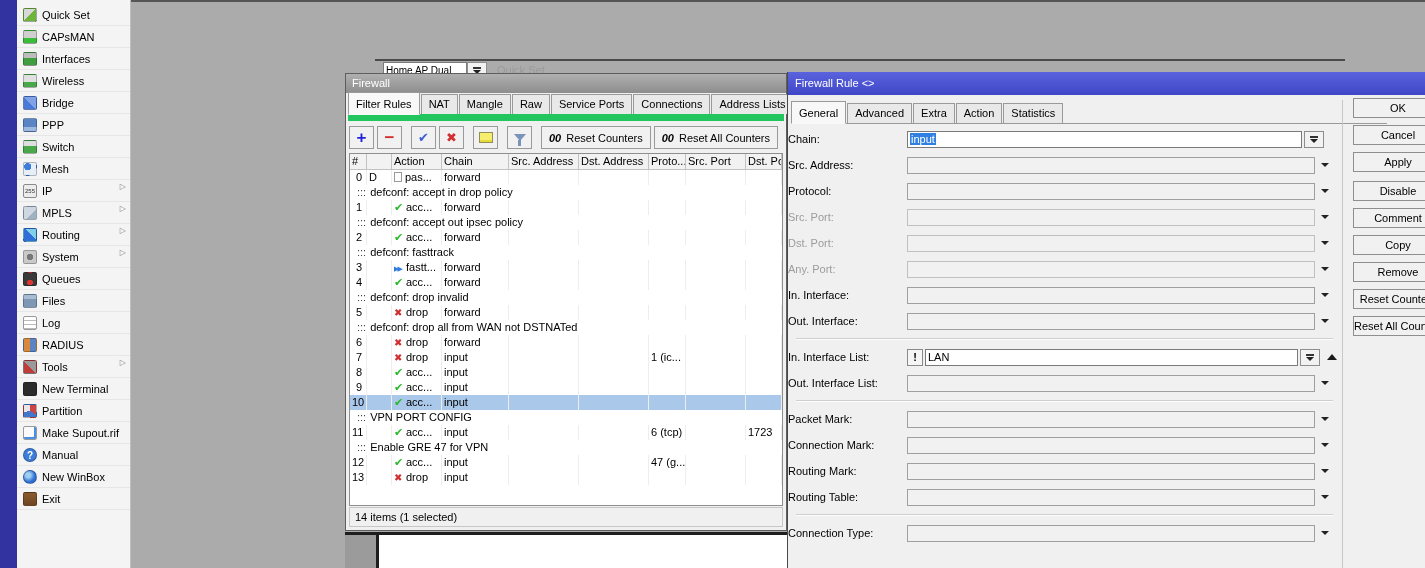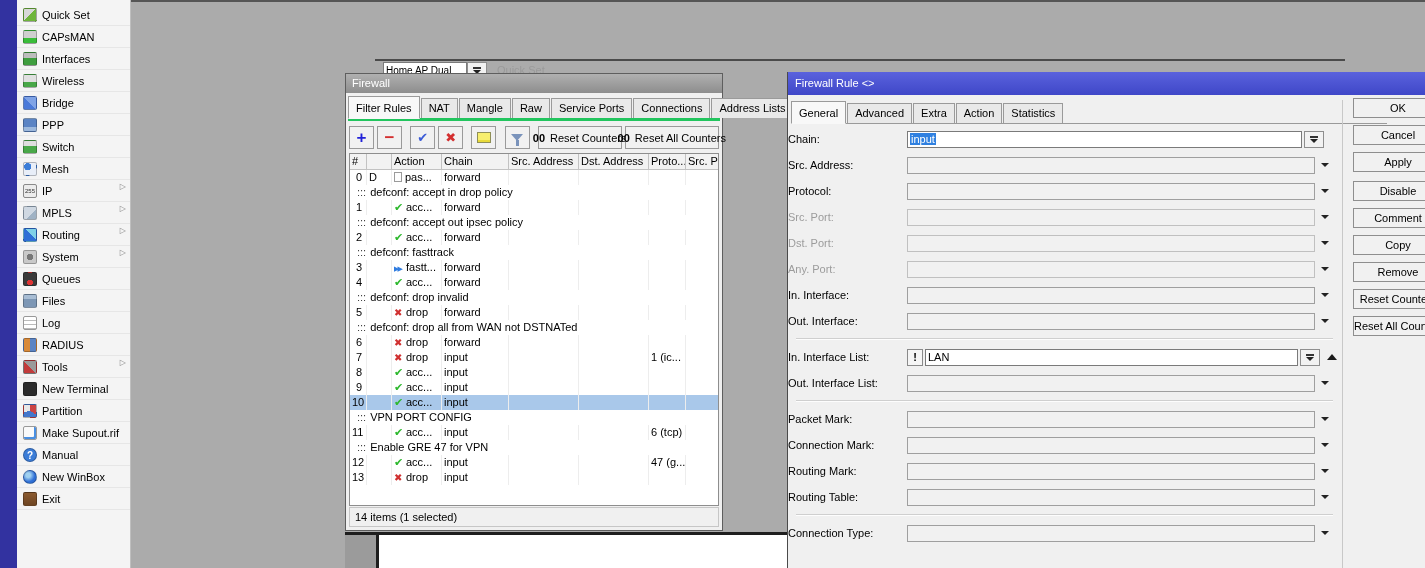--- a/index.html
+++ b/index.html
@@ -49,31 +49,31 @@
   #qs-label { left:497px; top:64px; color:#9a9a9a; }
 
   
   .dropbtn { display:inline-flex; flex-direction:column; align-items:center; justify-content:center;
     width:20px; height:17px; background:#f2f2f2; border:1px solid #8e8e8e; }
   .dropbtn .bar{ width:8px; border-top:2px solid #333; margin-bottom:1px; }
   .tri-down{ width:0;height:0;border-left:4px solid transparent;border-right:4px solid transparent;border-top:4px solid #222; }
   .tri-up{ width:0;height:0;border-left:5px solid transparent;border-right:5px solid transparent;border-bottom:6px solid #1a1a1a; }
 
   
-  #fw-win { left:345px; top:73px; width:378px; height:458px; background:#f0f0f0; border:1px solid #5e5e5e; }
+  #fw-win { left:345px; top:73px; width:442px; height:458px; background:#f0f0f0; border:1px solid #5e5e5e; }
   #fw-title { left:0; top:0; right:0; height:19px; background:linear-gradient(#b0b0b0,#8d8d8d);
     color:#fff; line-height:19px; padding-left:6px; }
-  #fw-tabs { left:2px; top:24px; right:2px; height:23px; border-bottom:3px solid #22c55e; display:flex; align-items:flex-end; }
+  #fw-tabs { left:2px; top:24px; right:2px; height:23px; border-bottom:7px solid #22c55e; display:flex; align-items:flex-end; }
   .tab { padding:3px 7px 4px; border:1px solid #9a9a9a; border-bottom:none; background:#e9e9e9; margin-right:1px; white-space:nowrap; cursor:default; }
   .tab.active { background:#f8f8f8; padding-top:5px; position:relative; top:1px; border-bottom:1px solid #f8f8f8; }
   #fw-toolbar { left:3px; top:51px; right:3px; height:25px; display:flex; align-items:center; gap:3px; }
   .tbtn { height:23px; min-width:25px; background:#f1f1f1; border:1px solid #9a9a9a; display:inline-flex;
     align-items:center; justify-content:center; font-weight:bold; cursor:default; }
   .tbtn.text { padding:0 7px; font-weight:normal; white-space:nowrap; }
-  .tbtn.text b { margin-right:5px; }
+  .tbtn.text b { margin-right:5px;font-style:italic; }
   .gap6{ width:3px; } 
   .glyph-plus{ color:#2222d8; font-size:17px; font-weight:bold; }
   .glyph-minus{ color:#d32f2f; font-size:17px; font-weight:bold; }
   .glyph-check{ color:#3b5bd6; font-size:13px; }
   .glyph-cross{ color:#d32f2f; font-size:13px; }
   .glyph-note{ width:14px; height:11px; background:#f7ee6e; border:1px solid #8f8f57; box-shadow:inset 0 -2px 0 #e8da3a; }
   .funnel{ width:0;height:0;border-left:6px solid transparent;border-right:6px solid transparent;border-top:7px solid #7a93bb; position:relative; }
   .funnel::after{ content:""; position:absolute; left:-1.5px; top:-1px; width:3px; height:6px; background:#7a93bb; }
 
   #fw-table { left:3px; top:79px; right:3px; bottom:24px; background:#fff; border:1px solid #8e8e8e; overflow:hidden; }

